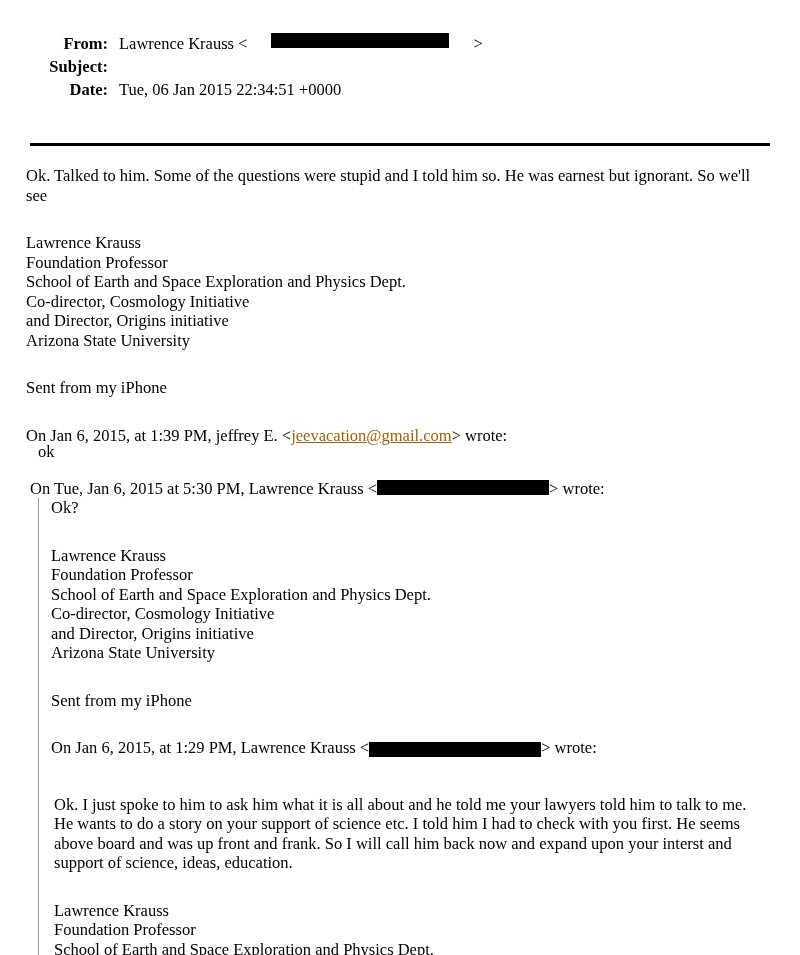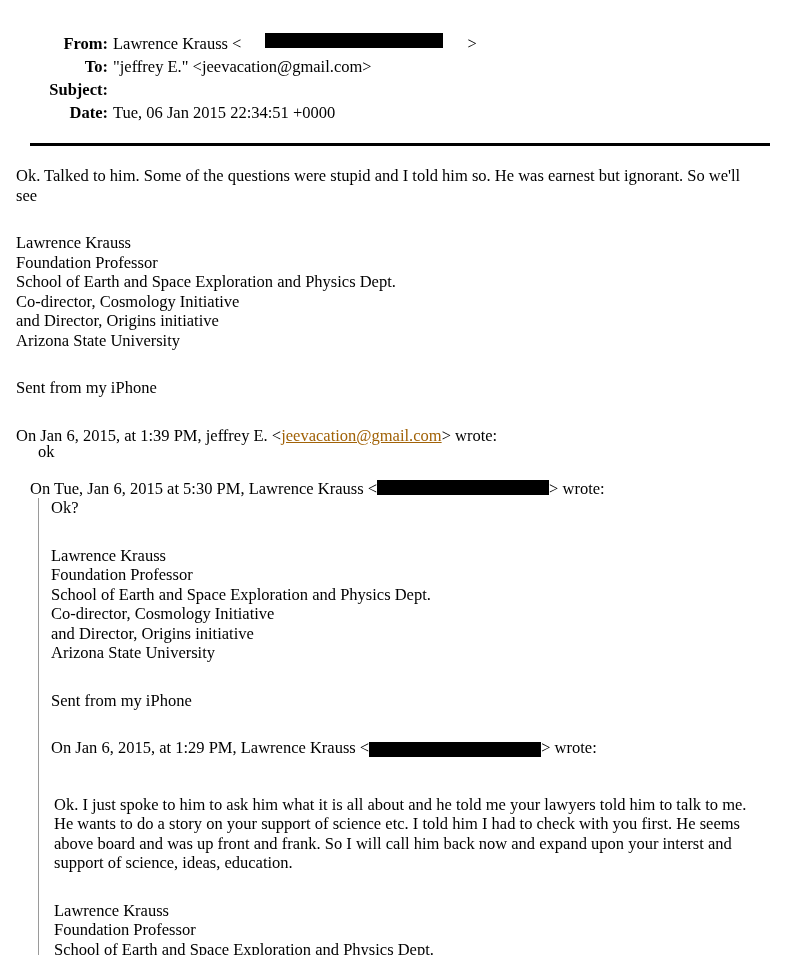--- a/index.html
+++ b/index.html
@@ -33,21 +33,21 @@
   .hdr-row {
     display: flex;
     align-items: baseline;
     line-height: 23px;
     font-size: 16.5px;
   }
   .hdr-label {
     width: 108px;
     text-align: right;
     font-weight: bold;
-    padding-right: 5px;
+    padding-right: 11px;
     flex: 0 0 auto;
     white-space: pre;
   }
   .hdr-value {
     flex: 1 1 auto;
     white-space: pre;
     display: flex;
     align-items: baseline;
     gap: 24px;
   }
@@ -84,21 +84,21 @@
     line-height: 19.5px;
   }
 
   .para {
     margin: 0;
     padding: 0;
     white-space: pre-wrap;
   }
 
   .lvl0 {
-    margin-left: 16px;
+    margin-left: 26px;
     width: 725px;
   }
 
   .sigline { white-space: pre; }
   .gap-md { height: 28px; }
   .gap-lg { height: 37px; }
 
   
   .quoted {
     position: absolute;
@@ -149,24 +149,20 @@
 
   <div class="header">
 
     <div class="hdr-row">
       <span class="hdr-label">From:</span>
       <span class="hdr-value">
         <span>Lawrence Krauss &lt;</span><span class="redaction r-from"></span><span>&gt;</span>
       </span>
     </div>
 
-    <div class="hdr-row">
-      <span class="hdr-label">To:</span>
-      <span class="hdr-value">"jeffrey E." &lt;jeevacation@gmail.com&gt;</span>
-    </div>
 
     <div class="hdr-row">
       <span class="hdr-label">Subject:</span>
     </div>
 
     <div class="hdr-row">
       <span class="hdr-label">Date:</span>
       <span class="hdr-value">Tue, 06 Jan 2015 22:34:51 +0000</span>
     </div>
 

